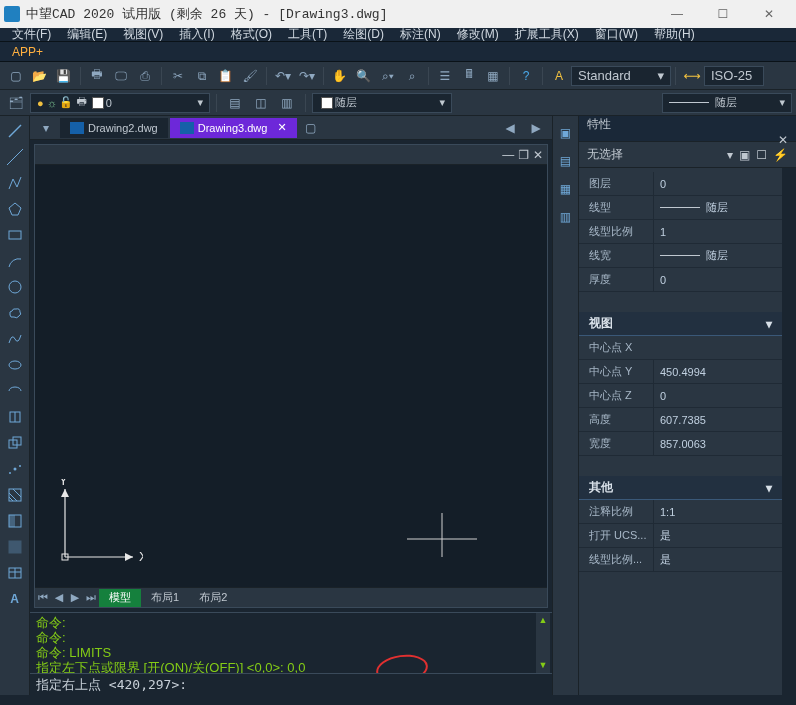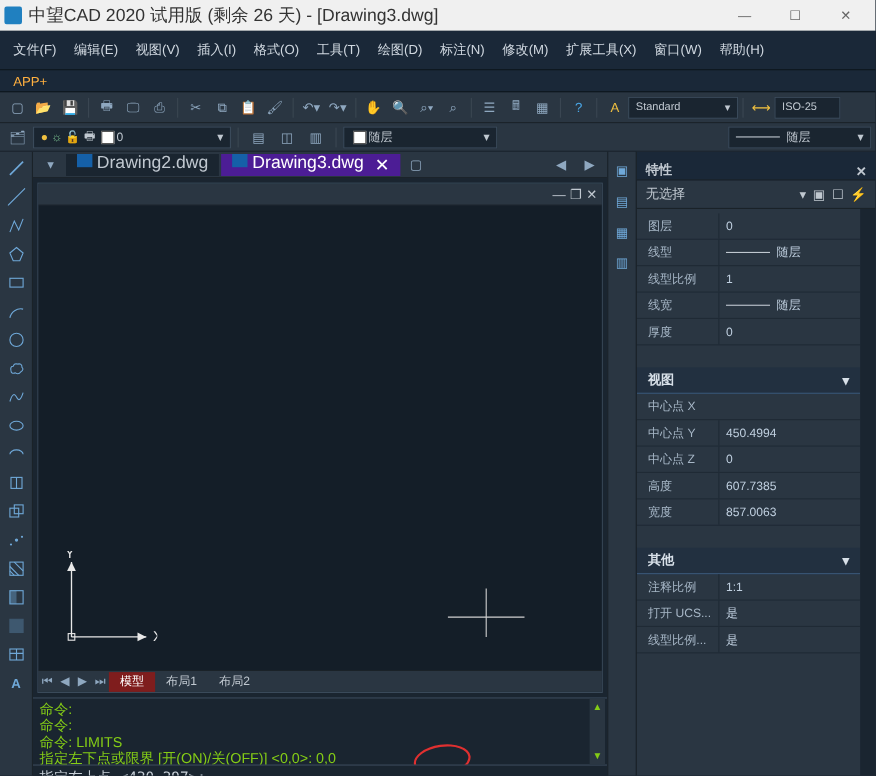--- a/index.html
+++ b/index.html
@@ -1,83 +1,83 @@
 <!DOCTYPE html>
 <html><head>
 <meta charset="utf-8">
 <style>
 * { margin: 0; padding: 0; box-sizing: border-box; font-family: "Microsoft YaHei", Arial, sans-serif; }
 body { width: 796px; height: 705px; background: #1a2530; color: #c0c8d0; font-size: 12px; overflow: hidden; }
 
 
 .titlebar { height: 28px; background: #f0f0f0; color: #333; display: flex; align-items: center; padding: 0 4px; }
 .titlebar .icon { width: 16px; height: 16px; background: #2080c0; margin-right: 6px; border-radius: 2px; }
-.titlebar .title { flex: 1; font-size: 16px; }
+.titlebar .title { flex: 1; font-size: 13px; font-family: Liberation Mono, monospace; }
 .win-btn { width: 46px; height: 28px; display: flex; align-items: center; justify-content: center; color: #666; cursor: pointer; }
 
 
-.menubar { height: 36px; background: #1a2838; display: flex; align-items: center; padding-left: 4px; border-bottom: 1px solid #0a1218; }
+.menubar { height: 14px; background: #1a2838; display: flex; align-items: center; padding-left: 4px; border-bottom: 1px solid #0a1218; }
 .menubar span { padding: 4px 8px; cursor: pointer; color: #d0d8e0; }
 
 
 .toolbar { height: 28px; background: #2a3642; display: flex; align-items: center; border-bottom: 1px solid #1a2228; padding: 0 4px; }
 .tool-btn { width: 20px; height: 20px; margin: 0 2px; display: flex; align-items: center; justify-content: center; cursor: pointer; color: #8fa8c0; }
 .tool-sep { width: 1px; height: 18px; background: #3a4652; margin: 0 4px; }
-.style-box { height: 20px; background: #1a2530; border: 1px solid #3a4a5a; min-width: 100px; padding: 0 6px; display: flex; align-items: center; font-size: 10px; }
+.style-box { height: 20px; background: #1a2530; border: 1px solid #3a4a5a; min-width: 100px; padding: 0 6px; display: flex; align-items: center; font-size: 13px; }
 .color-sw { width: 12px; height: 12px; margin: 0 2px; border: 1px solid #555; }
 
 
 .layerbar { height: 26px; background: #2a3642; display: flex; align-items: center; border-bottom: 1px solid #1a2228; padding: 0 4px; gap: 2px; }
 .layer-sel { height: 20px; background: #1a2530; border: 1px solid #3a4a5a; min-width: 180px; padding: 0 6px; display: flex; align-items: center; font-size: 11px; }
 
 
 .main { display: flex; height: calc(100% - 28px - 26px - 28px - 26px - 18px); }
 
 
 .left-tools { width: 30px; background: #2a3642; display: flex; flex-direction: column; align-items: center; padding-top: 4px; gap: 4px; border-right: 1px solid #1a2228; }
 .draw-btn { width: 22px; height: 22px; display: flex; align-items: center; justify-content: center; cursor: pointer; color: #6fa8d8; }
 
 
 .center { flex: 1; display: flex; flex-direction: column; background: #1a2530; min-width: 0; }
 
 
 .doctabs { height: 24px; background: #2a3642; display: flex; align-items: center; padding-left: 4px; gap: 2px; border-bottom: 1px solid #1a2228; }
-.doctab { height: 20px; padding: 0 10px; display: flex; gap: 4px; font-size: 16px; cursor: pointer; }
+.doctab { height: 20px; padding: 0 10px; display: flex; align-items: center; gap: 4px; font-size: 11px; cursor: pointer; }
 .doctab.inactive { background: #1a2530; color: #c0c8d0; }
-.doctab.active { background: #4c1d95; color: #fff; }
+.doctab.active { background: #6d28d9; color: #fff; }
 .doctab .dwg-icon { width: 14px; height: 12px; background: #1560a8; display: inline-block; }
 .doctab .close-x { margin-left: 6px; cursor: pointer; }
 .doctabs .nav { margin-left: auto; display: flex; gap: 2px; padding-right: 4px; }
 
 
 .viewport-wrap { flex: 1; position: relative; background: #1a2530; margin: 4px; border: 1px solid #3a4a5a; display: flex; flex-direction: column; }
 .viewport-head { height: 20px; display: flex; justify-content: flex-end; align-items: center; gap: 4px; padding-right: 4px; background: #2a3642; border-bottom: 1px solid #1a2228; }
 .viewport { flex: 1; position: relative; background: #141e28; overflow: hidden; }
 .ucs { position: absolute; left: 18px; bottom: 18px; pointer-events: none; }
 .crosshair { position: absolute; right: 70px; bottom: 30px; pointer-events: none; }
 
 
 .layout-tabs { height: 20px; background: #2a3642; display: flex; align-items: center; font-size: 11px; border-top: 1px solid #1a2228; }
 .layout-tabs .nav-btn { width: 16px; text-align: center; cursor: pointer; color: #8fa8c0; }
 .layout-tab { padding: 0 10px; height: 18px; display: flex; align-items: center; cursor: pointer; }
-.layout-tab.active { background: #7f1d1d; color: #fff; }
+.layout-tab.active { background: #15803d; color: #fff; }
 
 
 .cmd-area { background: #1a2530; border-top: 1px solid #3a4a5a; }
 .cmd-history { height: 60px; padding: 2px 20px 2px 6px; font-family: "SimSun", monospace; font-size: 13px; line-height: 15px; color: #84cc16; overflow: hidden; position: relative; }
 .cmd-scroll { position: absolute; right: 2px; top: 0; bottom: 0; width: 14px; background: #2a3642; display: flex; flex-direction: column; justify-content: space-between; align-items: center; font-size: 9px; }
 .cmd-input { height: 22px; border-top: 1px solid #3a4a5a; padding: 2px 6px; font-family: "SimSun", monospace; font-size: 13px; color: #c8d0d8; }
 .red-circle { position: absolute; border: 2px solid #e03030; border-radius: 50%; width: 52px; height: 28px; left: 346px; top: 42px; transform: rotate(-8deg); pointer-events: none; }
 
 
 .right-tools { width: 26px; background: #2a3642; display: flex; flex-direction: column; align-items: center; padding-top: 6px; gap: 6px; border-left: 1px solid #1a2228; }
 
 
 .props { width: 218px; background: #2a3642; border-left: 1px solid #1a2228; display: flex; flex-direction: column; }
-.props-title { height: 26px; background: #1a2838; display: flex; align-items: flex-end; padding: 0 8px; font-weight: bold; border-bottom: 1px solid #1a2228; }
+.props-title { height: 26px; background: #1a2838; display: flex; align-items: flex-start; padding: 0 8px; font-weight: normal; border-bottom: 1px solid #1a2228; flex-direction: column; }
 .props-title .close { margin-left: auto; cursor: pointer; }
 .props-sel { height: 26px; display: flex; align-items: center; padding: 0 8px; gap: 6px; border-bottom: 1px solid #1a2228; }
 .props-body { flex: 1; overflow-y: auto; padding: 4px 0; }
 .prop-row { display: flex; height: 24px; align-items: center; border-bottom: 1px solid #1f2a35; }
 .prop-row .k { width: 74px; padding-left: 10px; color: #a8b8c8; font-size: 11px; }
 .prop-row .v { flex: 1; padding-left: 6px; color: #c0d0e0; font-size: 11px; border-left: 1px solid #1f2a35; height: 100%; display: flex; align-items: center; }
 .prop-section { height: 24px; display: flex; align-items: center; padding: 0 10px; font-weight: bold; background: #223040; border-bottom: 1px solid #3a5878; color: #d8e0e8; justify-content: space-between; }
 .props-scroll { width: 14px; background: #1a2530; }
 
 svg { display: block; }

